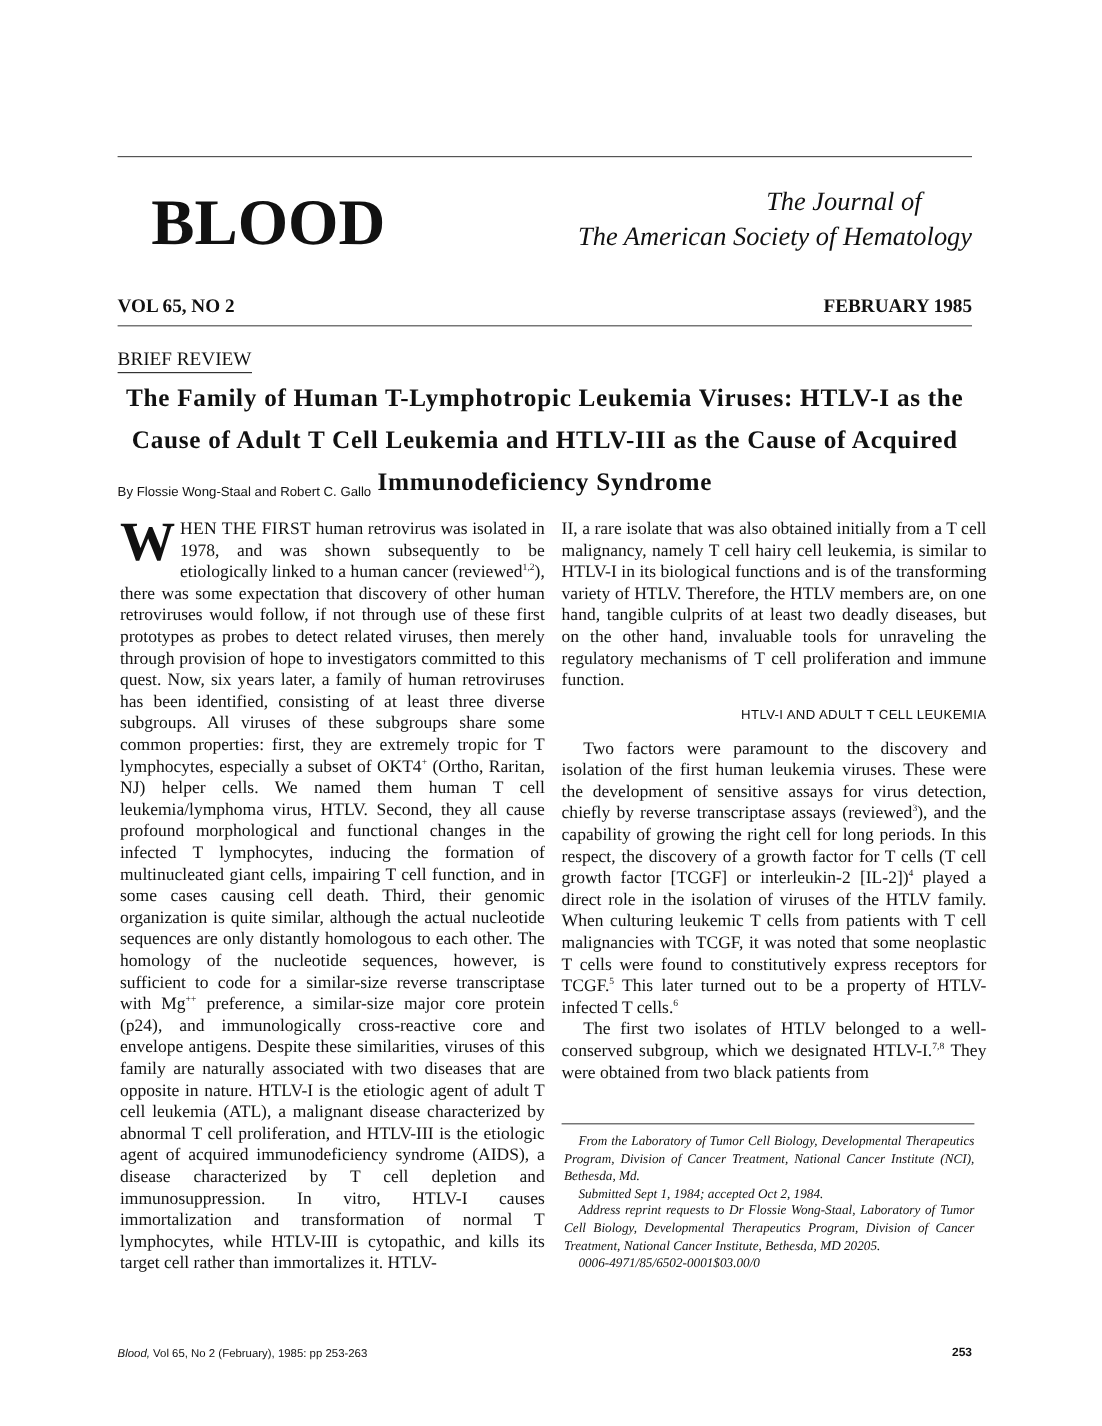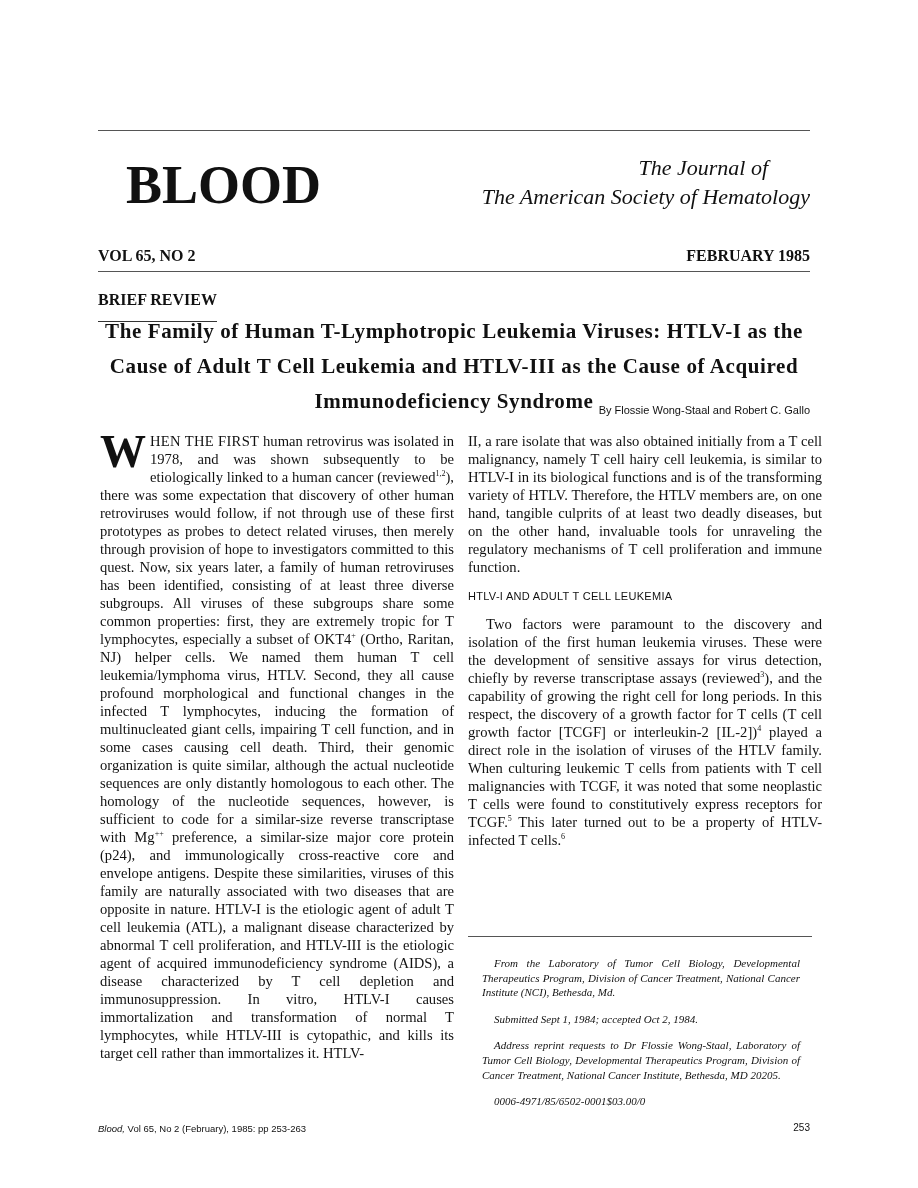--- a/index.html
+++ b/index.html
@@ -3,39 +3,39 @@
 <meta charset="utf-8">
 <style>
   html, body { margin: 0; padding: 0; background: #ffffff; }
   body { width: 918px; height: 1188px; position: relative; overflow: hidden; color: #111; font-family: "Liberation Serif", serif; }
   .rule { position: absolute; left: 98px; width: 712px; height: 0; border-top: 1.5px solid #555; }
   .masthead-title { position: absolute; left: 98px; top: 158px; font-family: "Liberation Serif", serif; font-weight: bold; font-size: 54px; letter-spacing: 0px; line-height: 1; margin-left: 28px; }
   .journal-line1 { position: absolute; right: 150px; top: 157px; font-style: italic; font-size: 22px; line-height: 1; }
   .journal-line2 { position: absolute; right: 108px; top: 186px; font-style: italic; font-size: 22px; line-height: 1; }
   .vol { position: absolute; left: 98px; top: 247px; font-weight: bold; font-size: 16px; }
   .date { position: absolute; right: 108px; top: 247px; font-weight: bold; font-size: 16px; }
-  .section-label { position: absolute; left: 98px; top: 291px; font-weight: bold; font-size: 16px; border-bottom: 1.5px solid #333; padding-bottom: 12px; }
+  .section-label { position: absolute; left: 98px; top: 291px; font-weight: normal; font-size: 16px; border-bottom: 1.5px solid #333; padding-bottom: 1px; }
   .title { position: absolute; left: 98px; top: 314px; width: 712px; text-align: center; font-family: "Liberation Serif", serif; font-weight: bold; font-size: 21px; line-height: 35px; letter-spacing: 0.6px; }
-  .byline { position: absolute; left: 98px; top: 404px; width: 712px; text-align: right; font-family: "Liberation Sans", sans-serif; font-size: 11px; }
+  .byline { position: absolute; left: 98px; top: 404px; width: 712px; text-align: left; font-family: "Liberation Sans", sans-serif; font-size: 11px; }
   .col { position: absolute; top: 432px; width: 354px; font-size: 14.6px; line-height: 18px; text-align: justify; }
   .col-left { left: 100px; }
   .col-right { left: 468px; }
   .col p { margin: 0; }
   .indent { text-indent: 18px; }
   .dropcap { float: left; font-size: 46px; line-height: 36px; font-weight: bold; margin: 2px 4px 0 0; }
   .smallcaps-lead { letter-spacing: 0.3px; }
-  .subhead { font-family: "Liberation Sans", sans-serif; font-size: 11px; text-align: left; margin: 11px 0 10px 0; letter-spacing: 0.3px; }
+  .subhead { font-family: "Liberation Sans", sans-serif; font-size: 11px; text-align: right; margin: 11px 0 10px 0; letter-spacing: 0.3px; }
   sup { font-size: 8px; line-height: 0; vertical-align: super; }
   .footnote-rule { position: absolute; left: 468px; top: 936px; width: 344px; border-top: 1.5px solid #555; }
   .footnotes { position: absolute; left: 470px; top: 944px; width: 342px; font-style: italic; font-size: 11px; line-height: 14.6px; text-align: justify; }
-  .footnotes p { margin: 12px; }
+  .footnotes p { margin: 0; }
   .footnotes .ind { text-indent: 12px; }
   .footer-left { position: absolute; left: 98px; top: 1123px; font-family: "Liberation Sans", sans-serif; font-size: 9.5px; }
   .footer-left em { font-style: italic; }
-  .footer-right { position: absolute; right: 108px; top: 1122px; font-family: "Liberation Sans", sans-serif; font-weight: normal; font-size: 10px; }
+  .footer-right { position: absolute; right: 108px; top: 1122px; font-family: "Liberation Sans", sans-serif; font-weight: bold; font-size: 10px; }
 </style>
 </head>
 <body>
 
 <div class="rule" style="top:130px;"></div>
 
 <div class="masthead-title">BLOOD</div>
 <div class="journal-line1">The Journal of</div>
 <div class="journal-line2">The American Society of Hematology</div>
 
@@ -52,20 +52,21 @@
 <div class="col col-left">
   <p>
     <span class="dropcap">W</span><span class="smallcaps-lead">HEN THE FIRST</span><span> human retrovirus was isolated in 1978, and was shown subsequently to be etiologically linked to a human cancer (reviewed</span><sup>1,2</sup><span>), there was some expectation that discovery of other human retroviruses would follow, if not through use of these first prototypes as probes to detect related viruses, then merely through provision of hope to investigators committed to this quest. Now, six years later, a family of human retroviruses has been identified, consisting of at least three diverse subgroups. All viruses of these subgroups share some common properties: first, they are extremely tropic for T lymphocytes, especially a subset of OKT4</span><sup>+</sup><span> (Ortho, Raritan, NJ) helper cells. We named them human T cell leukemia/lymphoma virus, HTLV. Second, they all cause profound morphological and functional changes in the infected T lymphocytes, inducing the formation of multinucleated giant cells, impairing T cell function, and in some cases causing cell death. Third, their genomic organization is quite similar, although the actual nucleotide sequences are only distantly homologous to each other. The homology of the nucleotide sequences, however, is sufficient to code for a similar-size reverse transcriptase with Mg</span><sup>++</sup><span> preference, a similar-size major core protein (p24), and immunologically cross-reactive core and envelope antigens. Despite these similarities, viruses of this family are naturally associated with two diseases that are opposite in nature. HTLV-I is the etiologic agent of adult T cell leukemia (ATL), a malignant disease characterized by abnormal T cell proliferation, and HTLV-III is the etiologic agent of acquired immunodeficiency syndrome (AIDS), a disease characterized by T cell depletion and immunosuppression. In vitro, HTLV-I causes immortalization and transformation of normal T lymphocytes, while HTLV-III is cytopathic, and kills its target cell rather than immortalizes it. HTLV-</span>
   </p>
 </div>
 
 <div class="col col-right">
   <p>II, a rare isolate that was also obtained initially from a T cell malignancy, namely T cell hairy cell leukemia, is similar to HTLV-I in its biological functions and is of the transforming variety of HTLV. Therefore, the HTLV members are, on one hand, tangible culprits of at least two deadly diseases, but on the other hand, invaluable tools for unraveling the regulatory mechanisms of T cell proliferation and immune function.</p>
   <div class="subhead">HTLV-I AND ADULT T CELL LEUKEMIA</div>
   <p class="indent"><span>Two factors were paramount to the discovery and isolation of the first human leukemia viruses. These were the development of sensitive assays for virus detection, chiefly by reverse transcriptase assays (reviewed</span><sup>3</sup><span>), and the capability of growing the right cell for long periods. In this respect, the discovery of a growth factor for T cells (T cell growth factor [TCGF] or interleukin-2 [IL-2])</span><sup>4</sup><span> played a direct role in the isolation of viruses of the HTLV family. When culturing leukemic T cells from patients with T cell malignancies with TCGF, it was noted that some neoplastic T cells were found to constitutively express receptors for TCGF.</span><sup>5</sup><span> This later turned out to be a property of HTLV-infected T cells.</span><sup>6</sup></p>
+  <p class="indent"><span>The first two isolates of HTLV belonged to a well-conserved subgroup, which we designated HTLV-I.</span><sup>7,8</sup><span> They were obtained from two black patients from</span></p>
 </div>
 
 <div class="footnote-rule"></div>
 <div class="footnotes">
   <p class="ind">From the Laboratory of Tumor Cell Biology, Developmental Therapeutics Program, Division of Cancer Treatment, National Cancer Institute (NCI), Bethesda, Md.</p>
   <p class="ind">Submitted Sept 1, 1984; accepted Oct 2, 1984.</p>
   <p class="ind">Address reprint requests to Dr Flossie Wong-Staal, Laboratory of Tumor Cell Biology, Developmental Therapeutics Program, Division of Cancer Treatment, National Cancer Institute, Bethesda, MD 20205.</p>
   <p class="ind">0006-4971/85/6502-0001$03.00/0</p>
 </div>
 

